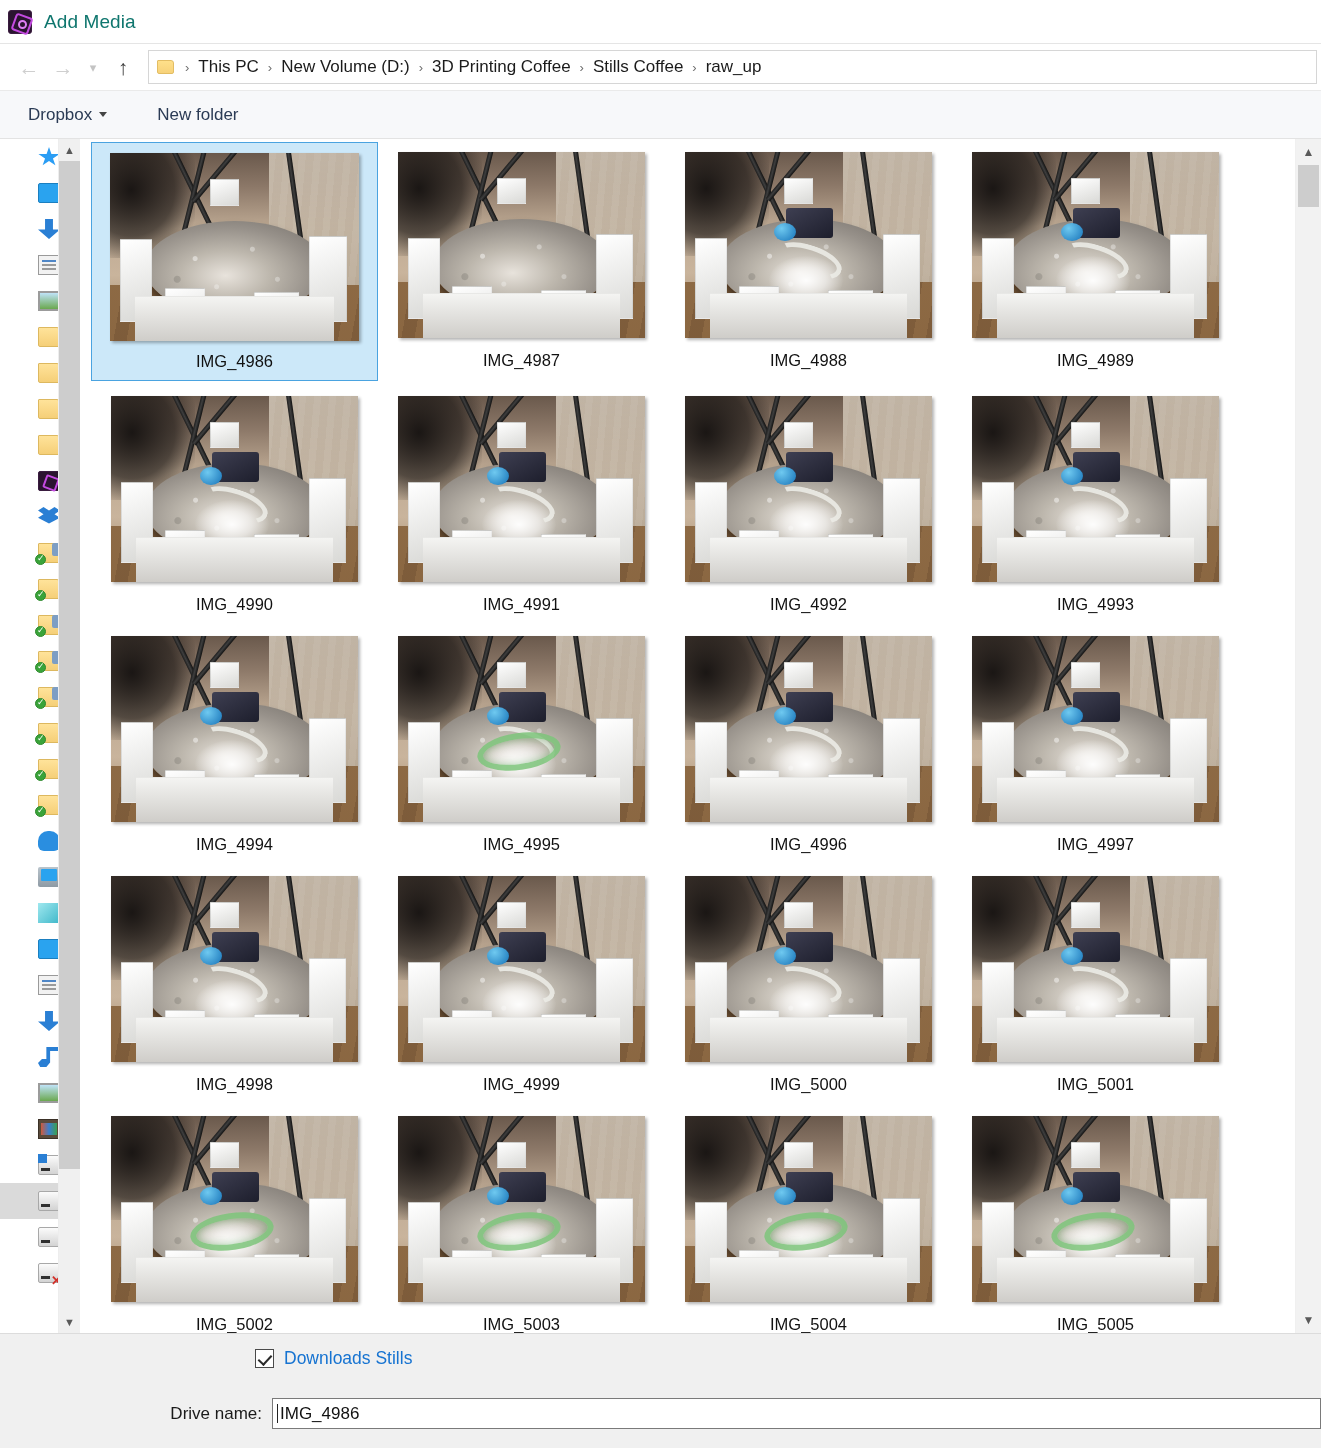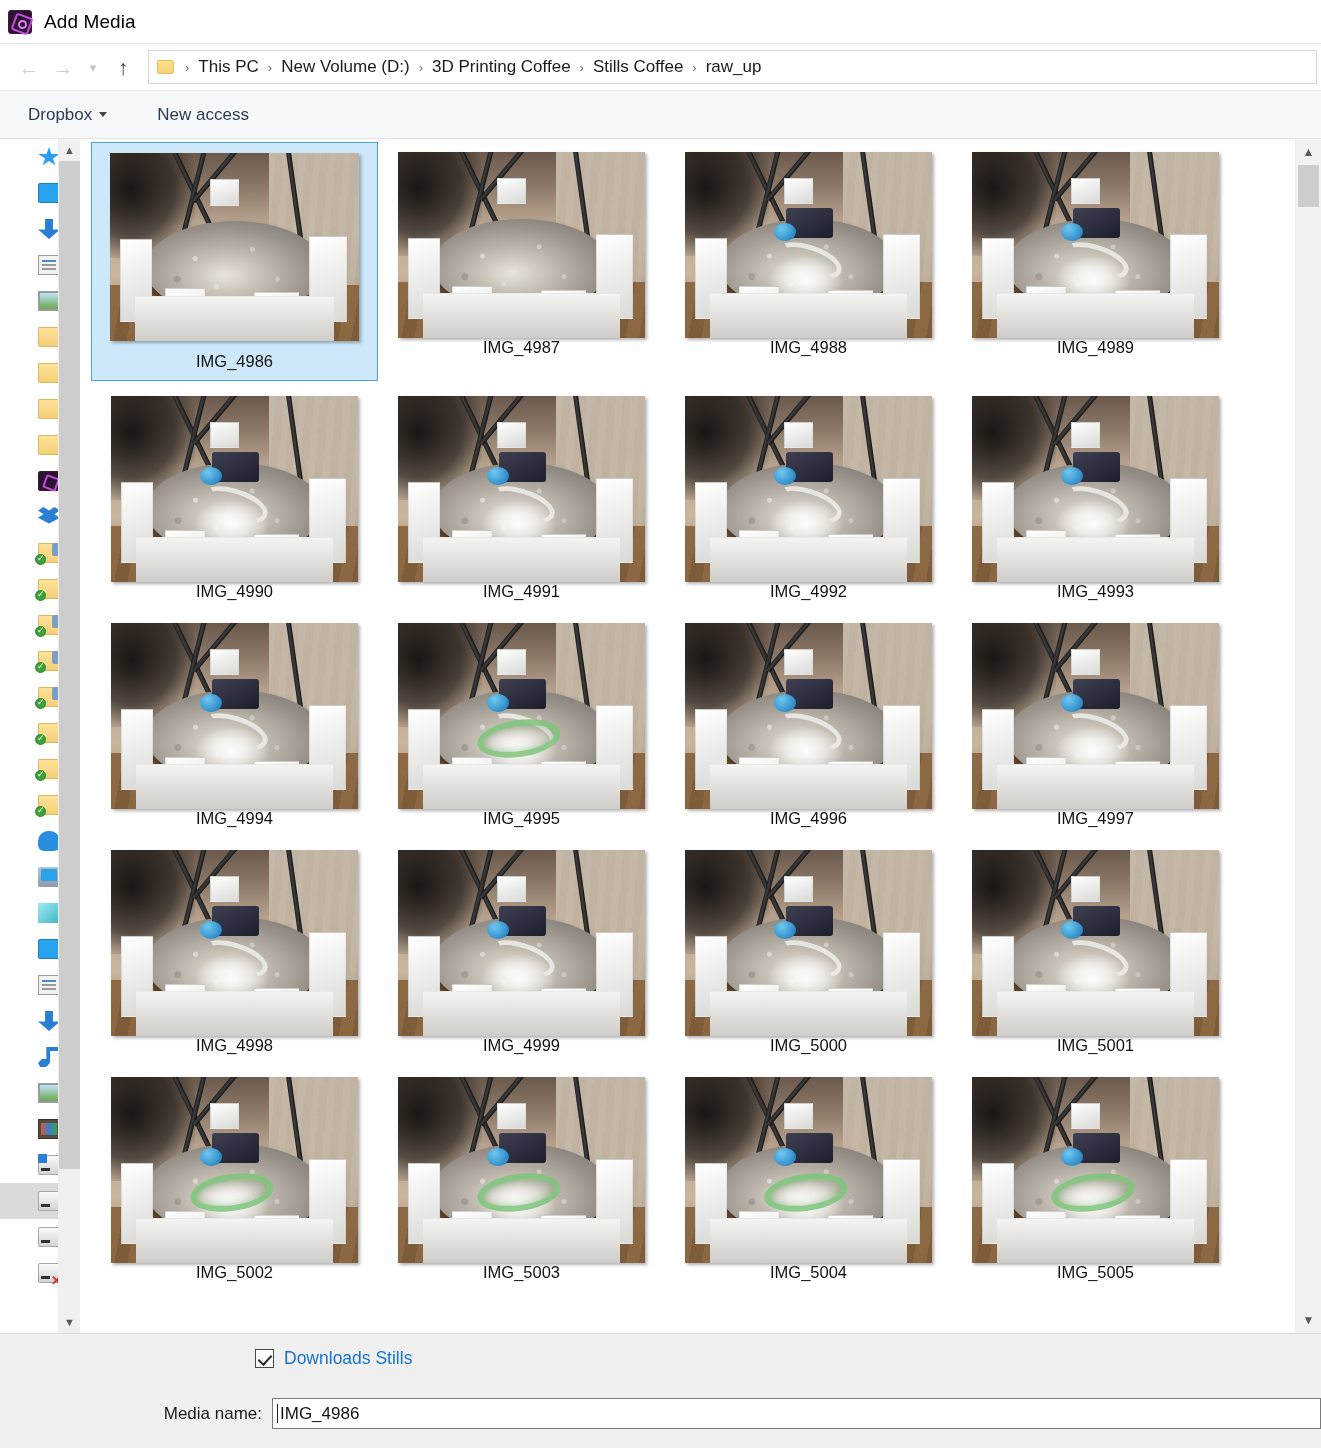--- a/index.html
+++ b/index.html
@@ -37,21 +37,21 @@
   .app-icon::after {
     content: "";
     position: absolute; left: 9px; top: 9px;
     width: 5px; height: 5px;
     border: 2px solid #e07ff5;
     border-radius: 50%;
   }
   .title-text {
     margin-left: 12px;
     font-size: 19px;
-    color: #000000;
+    color: #0f766e;
     letter-spacing: .1px;
   }
 
   
   .navbar {
     height: 46px;
     display: flex; align-items: center;
     background: #ffffff;
     padding: 0 4px 0 12px;
   }
@@ -219,20 +219,21 @@
   .cell-inner { padding: 10px 0 0 0; }
   .thumb {
     width: 247px; height: 186px;
     box-shadow: 2px 2px 3px rgba(0,0,0,.30);
     overflow: hidden;
     position: relative;
     background: #b0a293;
   }
   .thumb.sel-thumb { width: 249px; height: 188px; }
   .cell-label {
+    margin-top: 13px;
     font-size: 16.5px;
     color: #111;
     text-align: center;
   }
   .cell.sel .cell-label { margin-top: 11px; margin-bottom: 2px; }
 
   
   .scene { position:absolute; inset:0; }
   .s-wall {
     position:absolute; inset:0;
@@ -409,21 +410,21 @@
     <span class="crumb">raw_up</span>
   </div>
 </div>
 
 <div class="cmdbar">
   <div class="cmd-item">
     <span>Dropbox</span>
     <span class="caret-down"></span>
   </div>
   <div class="cmd-item">
-    <span>New access</span>
+    <span>New folder</span>
   </div>
 </div>
 
 <div class="body">
 
   <div class="sidebar-wrap">
     <div class="sidebar-list" id="sidebar-list">
         <div class="side-item">
           <span class="side-ico ic-star"></span>
           <span class="slabel">Quick access</span>
@@ -1183,19 +1184,19 @@
     </div>
   </div>
 </div>
 
 <div class="footer">
   <div class="chk-row">
     <span class="chkbox"></span>
     <span class="chk-label">Downloads Stills</span>
   </div>
   <div class="fn-row">
-    <div class="fn-label">Media name:</div>
+    <div class="fn-label">Drive name:</div>
     <div class="fn-input" placeholder="File name">
       <span class="caret"></span>
       <span class="fn-value">IMG_4986</span>
     </div>
   </div>
 </div>
 
 </body></html>

